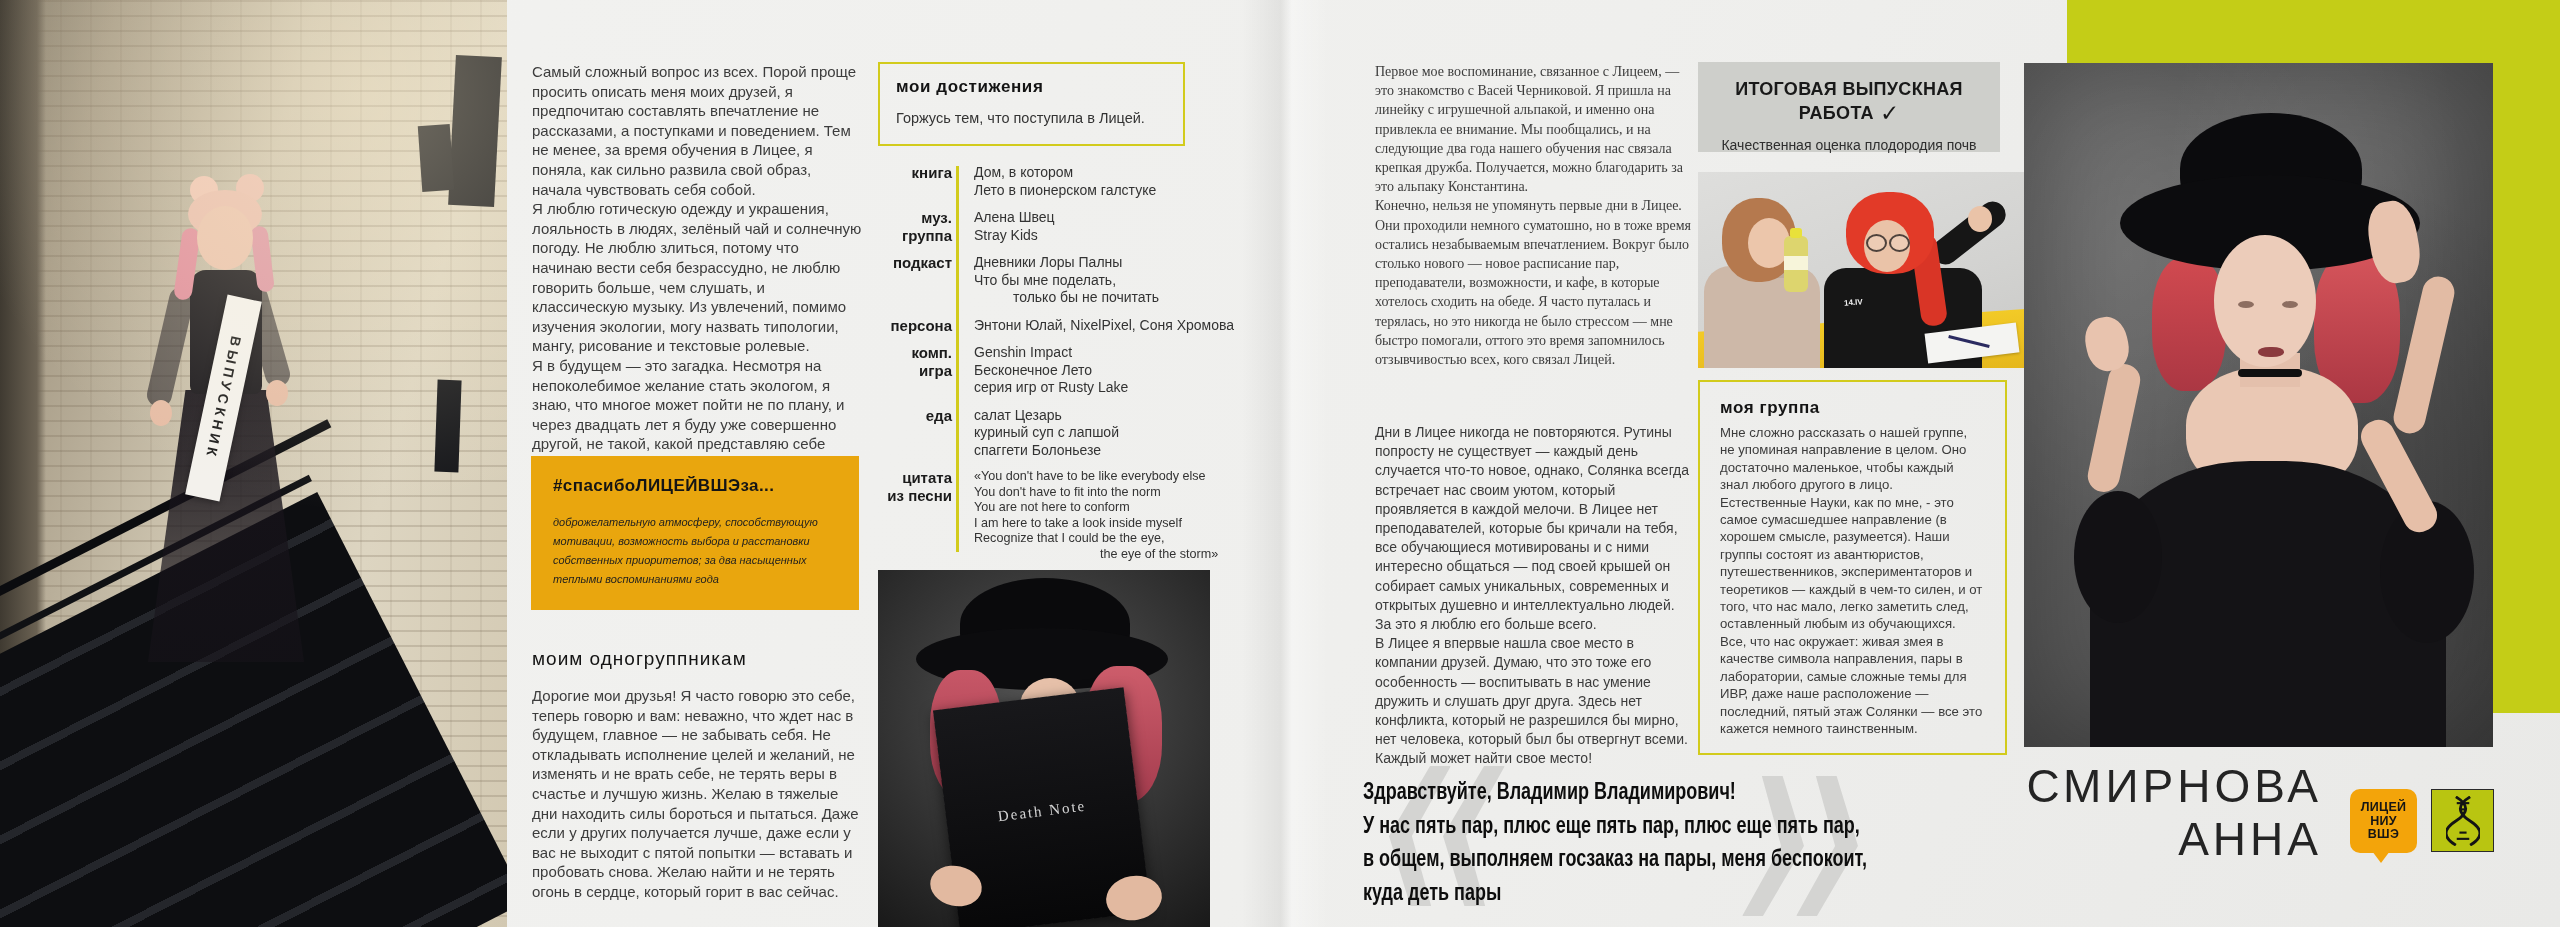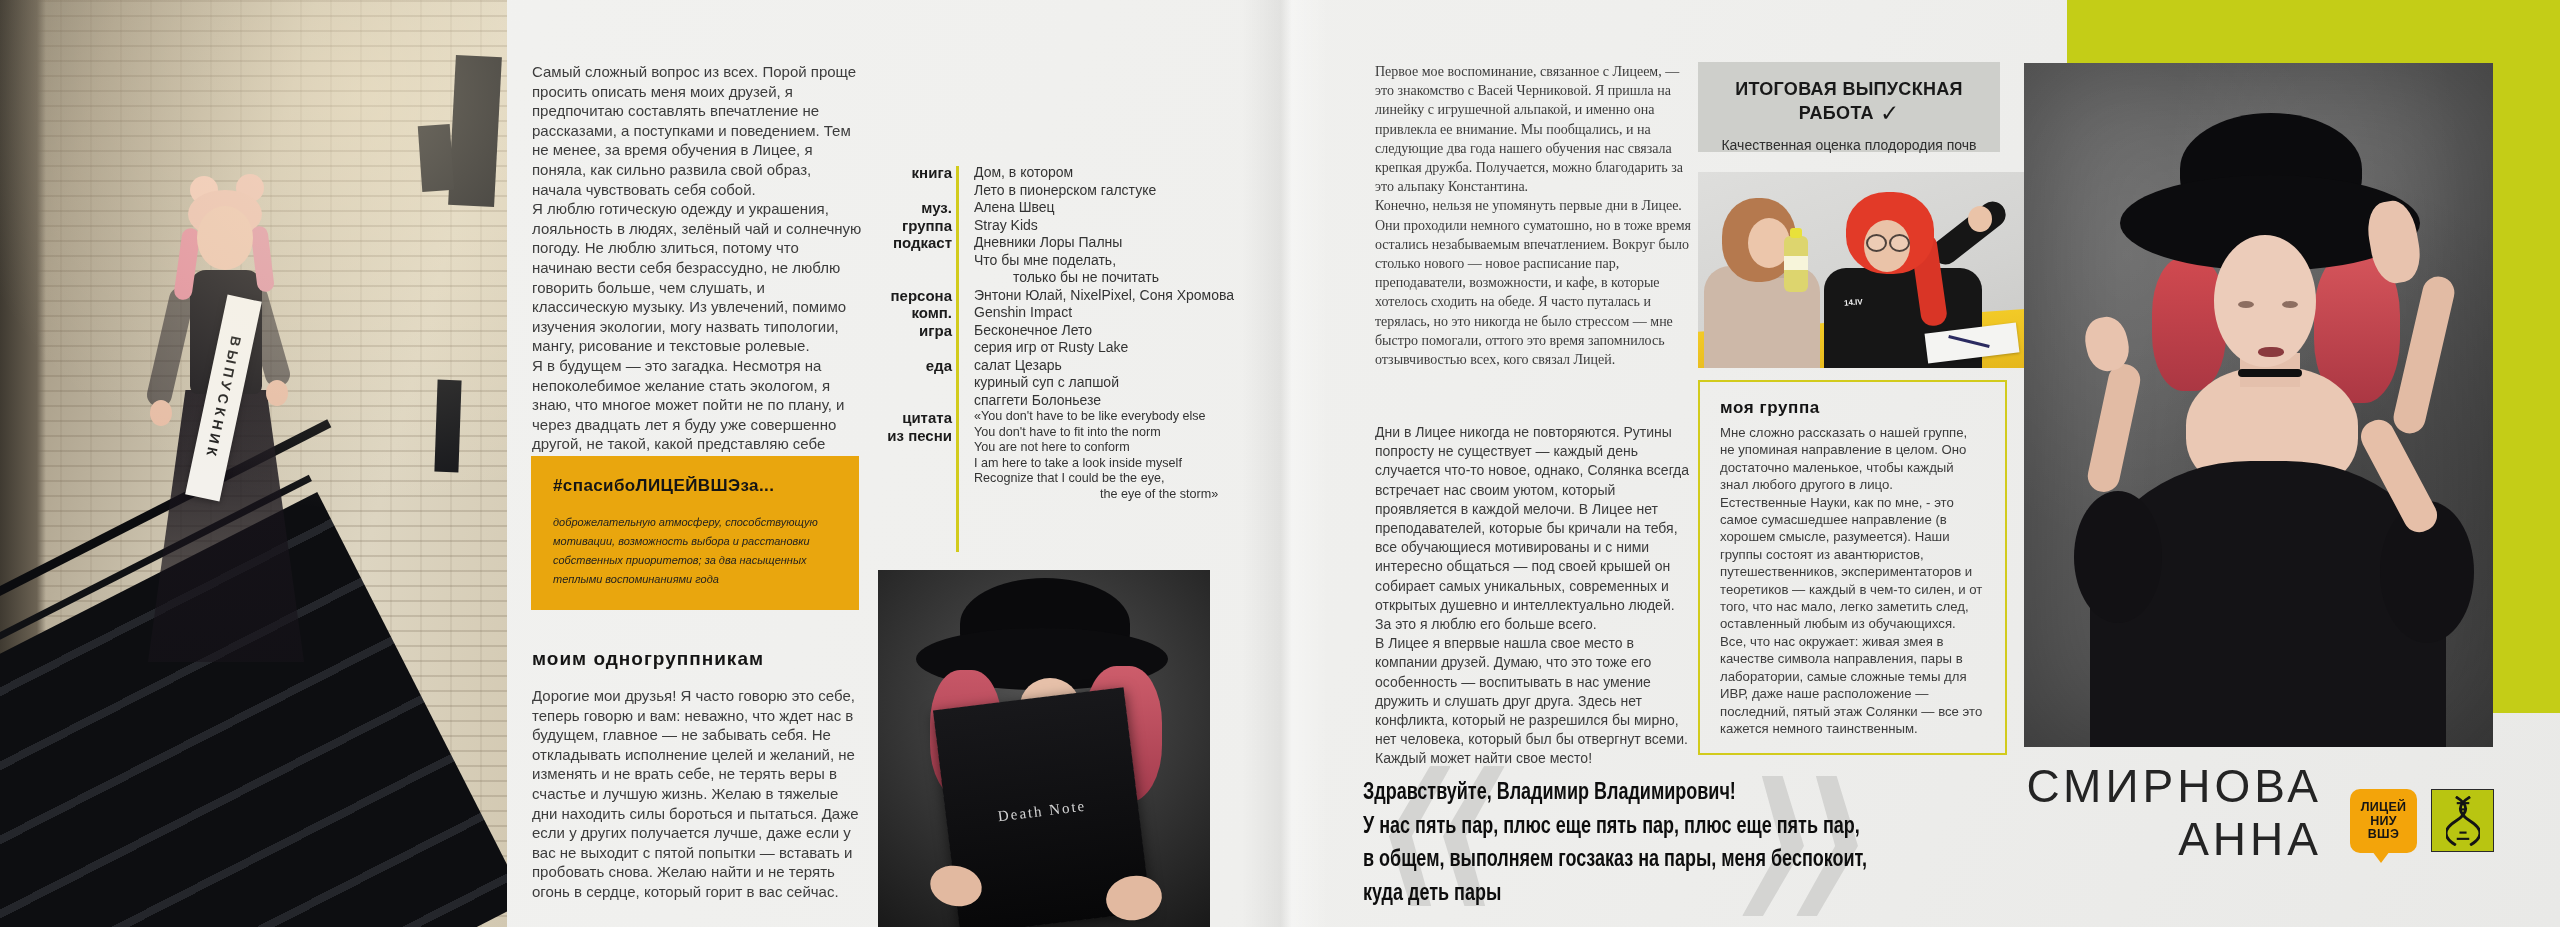--- a/index.html
+++ b/index.html
@@ -47,28 +47,28 @@
      box-shadow:0 2px 6px rgba(0,0,0,.35);display:flex;align-items:center;justify-content:center;}
   .pl-sash-text{writing-mode:vertical-rl;font-size:14px;font-weight:700;letter-spacing:4px;color:#1c1c1c;}
   .pl-light{left:0;top:0;width:507px;height:927px;
      background:radial-gradient(circle at 72% 10%,rgba(255,241,208,.40),rgba(255,241,208,0) 46%);}
 
   
   .col1-intro{left:532px;top:62px;width:330px;font-size:15px;line-height:19.6px;color:#3c3c3c;}
   .thanks-box{left:531px;top:456px;width:328px;height:154px;background:#e9a60e;box-sizing:border-box;padding:20px 18px 12px 22px;}
   .thanks-title{font-size:17px;font-weight:700;letter-spacing:.4px;color:#151515;margin-bottom:17px;}
   .thanks-text{font-size:11px;line-height:19px;color:#1f1f1f;font-style:italic;}
-  .gm-title{left:532px;top:648px;font-size:19px;font-weight:700;letter-spacing:1px;color:#141414;}
+  .gm-title{left:532px;top:648px;font-size:19px;font-weight:400;letter-spacing:1px;color:#141414;}
   .gm-text{left:532px;top:686px;width:332px;font-size:15px;line-height:19.6px;color:#3c3c3c;}
 
   
   .ach-box{left:878px;top:62px;width:307px;height:84px;border:2.5px solid #d2cb1c;box-sizing:border-box;padding:13px 16px;}
   .ach-box-title{font-size:17px;font-weight:700;letter-spacing:.6px;color:#141414;margin-bottom:13px;}
   .ach-box-sub{font-size:14.5px;color:#333;}
-  .ach-list{left:878px;top:164px;width:344px;display:grid;grid-template-columns:74px 22px 1fr;row-gap:0;}
+  .ach-list{left:878px;top:164px;width:344px;display:grid;grid-template-columns:74px 22px 1fr;row-gap:10px;}
   .ach-label{grid-column:1;font-size:15px;font-weight:700;line-height:17.5px;text-align:right;color:#1b1b1b;}
   .ach-value{grid-column:3;font-size:14px;line-height:17.5px;color:#333;}
   .ach-value.q{font-size:12.6px;line-height:15.5px;}
   .ach-line{left:956px;top:166px;width:2.5px;height:386px;background:#d2cb1c;}
 
   
   .photo-book{left:878px;top:570px;width:332px;height:357px;overflow:hidden;
      background:radial-gradient(circle at 50% 38%,#565656 0%,#3a3a3a 45%,#191919 100%);}
   .pb-hat-crown{left:82px;top:8px;width:170px;height:92px;border-radius:50% 50% 40% 40%;background:#0a0a0c;}
   .pb-hat-brim{left:38px;top:58px;width:252px;height:62px;border-radius:50%;background:#0c0c0e;}
@@ -205,20 +205,24 @@
   <div class="abs col1-intro pre">Самый сложный вопрос из всех. Порой проще просить описать меня моих друзей, я предпочитаю составлять впечатление не рассказами, а поступками и поведением. Тем не менее, за время обучения в Лицее, я поняла, как сильно развила свой образ, начала чувствовать себя собой.
 Я люблю готическую одежду и украшения, лояльность в людях, зелёный чай и солнечную погоду. Не люблю злиться, потому что начинаю вести себя безрассудно, не люблю говорить больше, чем слушать, и классическую музыку. Из увлечений, помимо изучения экологии, могу назвать типологии, мангу, рисование и текстовые ролевые.
 Я в будущем — это загадка. Несмотря на непоколебимое желание стать экологом, я знаю, что многое может пойти не по плану, и через двадцать лет я буду уже совершенно другой, не такой, какой представляю себе сейчас. Надеюсь, что я не забуду, что моя работа и будущее имеют гораздо меньшее значение, чем мое желание быть счастливой.</div>
   <div class="abs thanks-box">
     <div class="thanks-title">#спасибоЛИЦЕЙВШЭза...</div>
     <div class="thanks-text pre">доброжелательную атмосферу, способствующую мотивации, возможность выбора и расстановки собственных приоритетов; за два насыщенных теплыми воспоминаниями года</div>
   </div>
   <div class="abs gm-title">моим одногруппникам</div>
   <div class="abs gm-text pre">Дорогие мои друзья! Я часто говорю это себе, теперь говорю и вам: неважно, что ждет нас в будущем, главное — не забывать себя. Не откладывать исполнение целей и желаний, не изменять и не врать себе, не терять веры в счастье и лучшую жизнь. Желаю в тяжелые дни находить силы бороться и пытаться. Даже если у других получается лучше, даже если у вас не выходит с пятой попытки — вставать и пробовать снова. Желаю найти и не терять огонь в сердце, который горит в вас сейчас.</div>
 
+  <div class="abs ach-box">
+    <div class="ach-box-title">мои достижения</div>
+    <div class="ach-box-sub">Горжусь тем, что поступила в Лицей.</div>
+  </div>
   <div class="abs ach-line"></div>
   <div class="abs ach-list">
     <div class="ach-label prewrap">книга</div>
     <div class="ach-value prewrap">Дом, в котором
 Лето в пионерском галстуке</div>
     <div class="ach-label prewrap">муз.
 группа</div>
     <div class="ach-value prewrap">Алена Швец
 Stray Kids</div>
     <div class="ach-label prewrap">подкаст</div>

